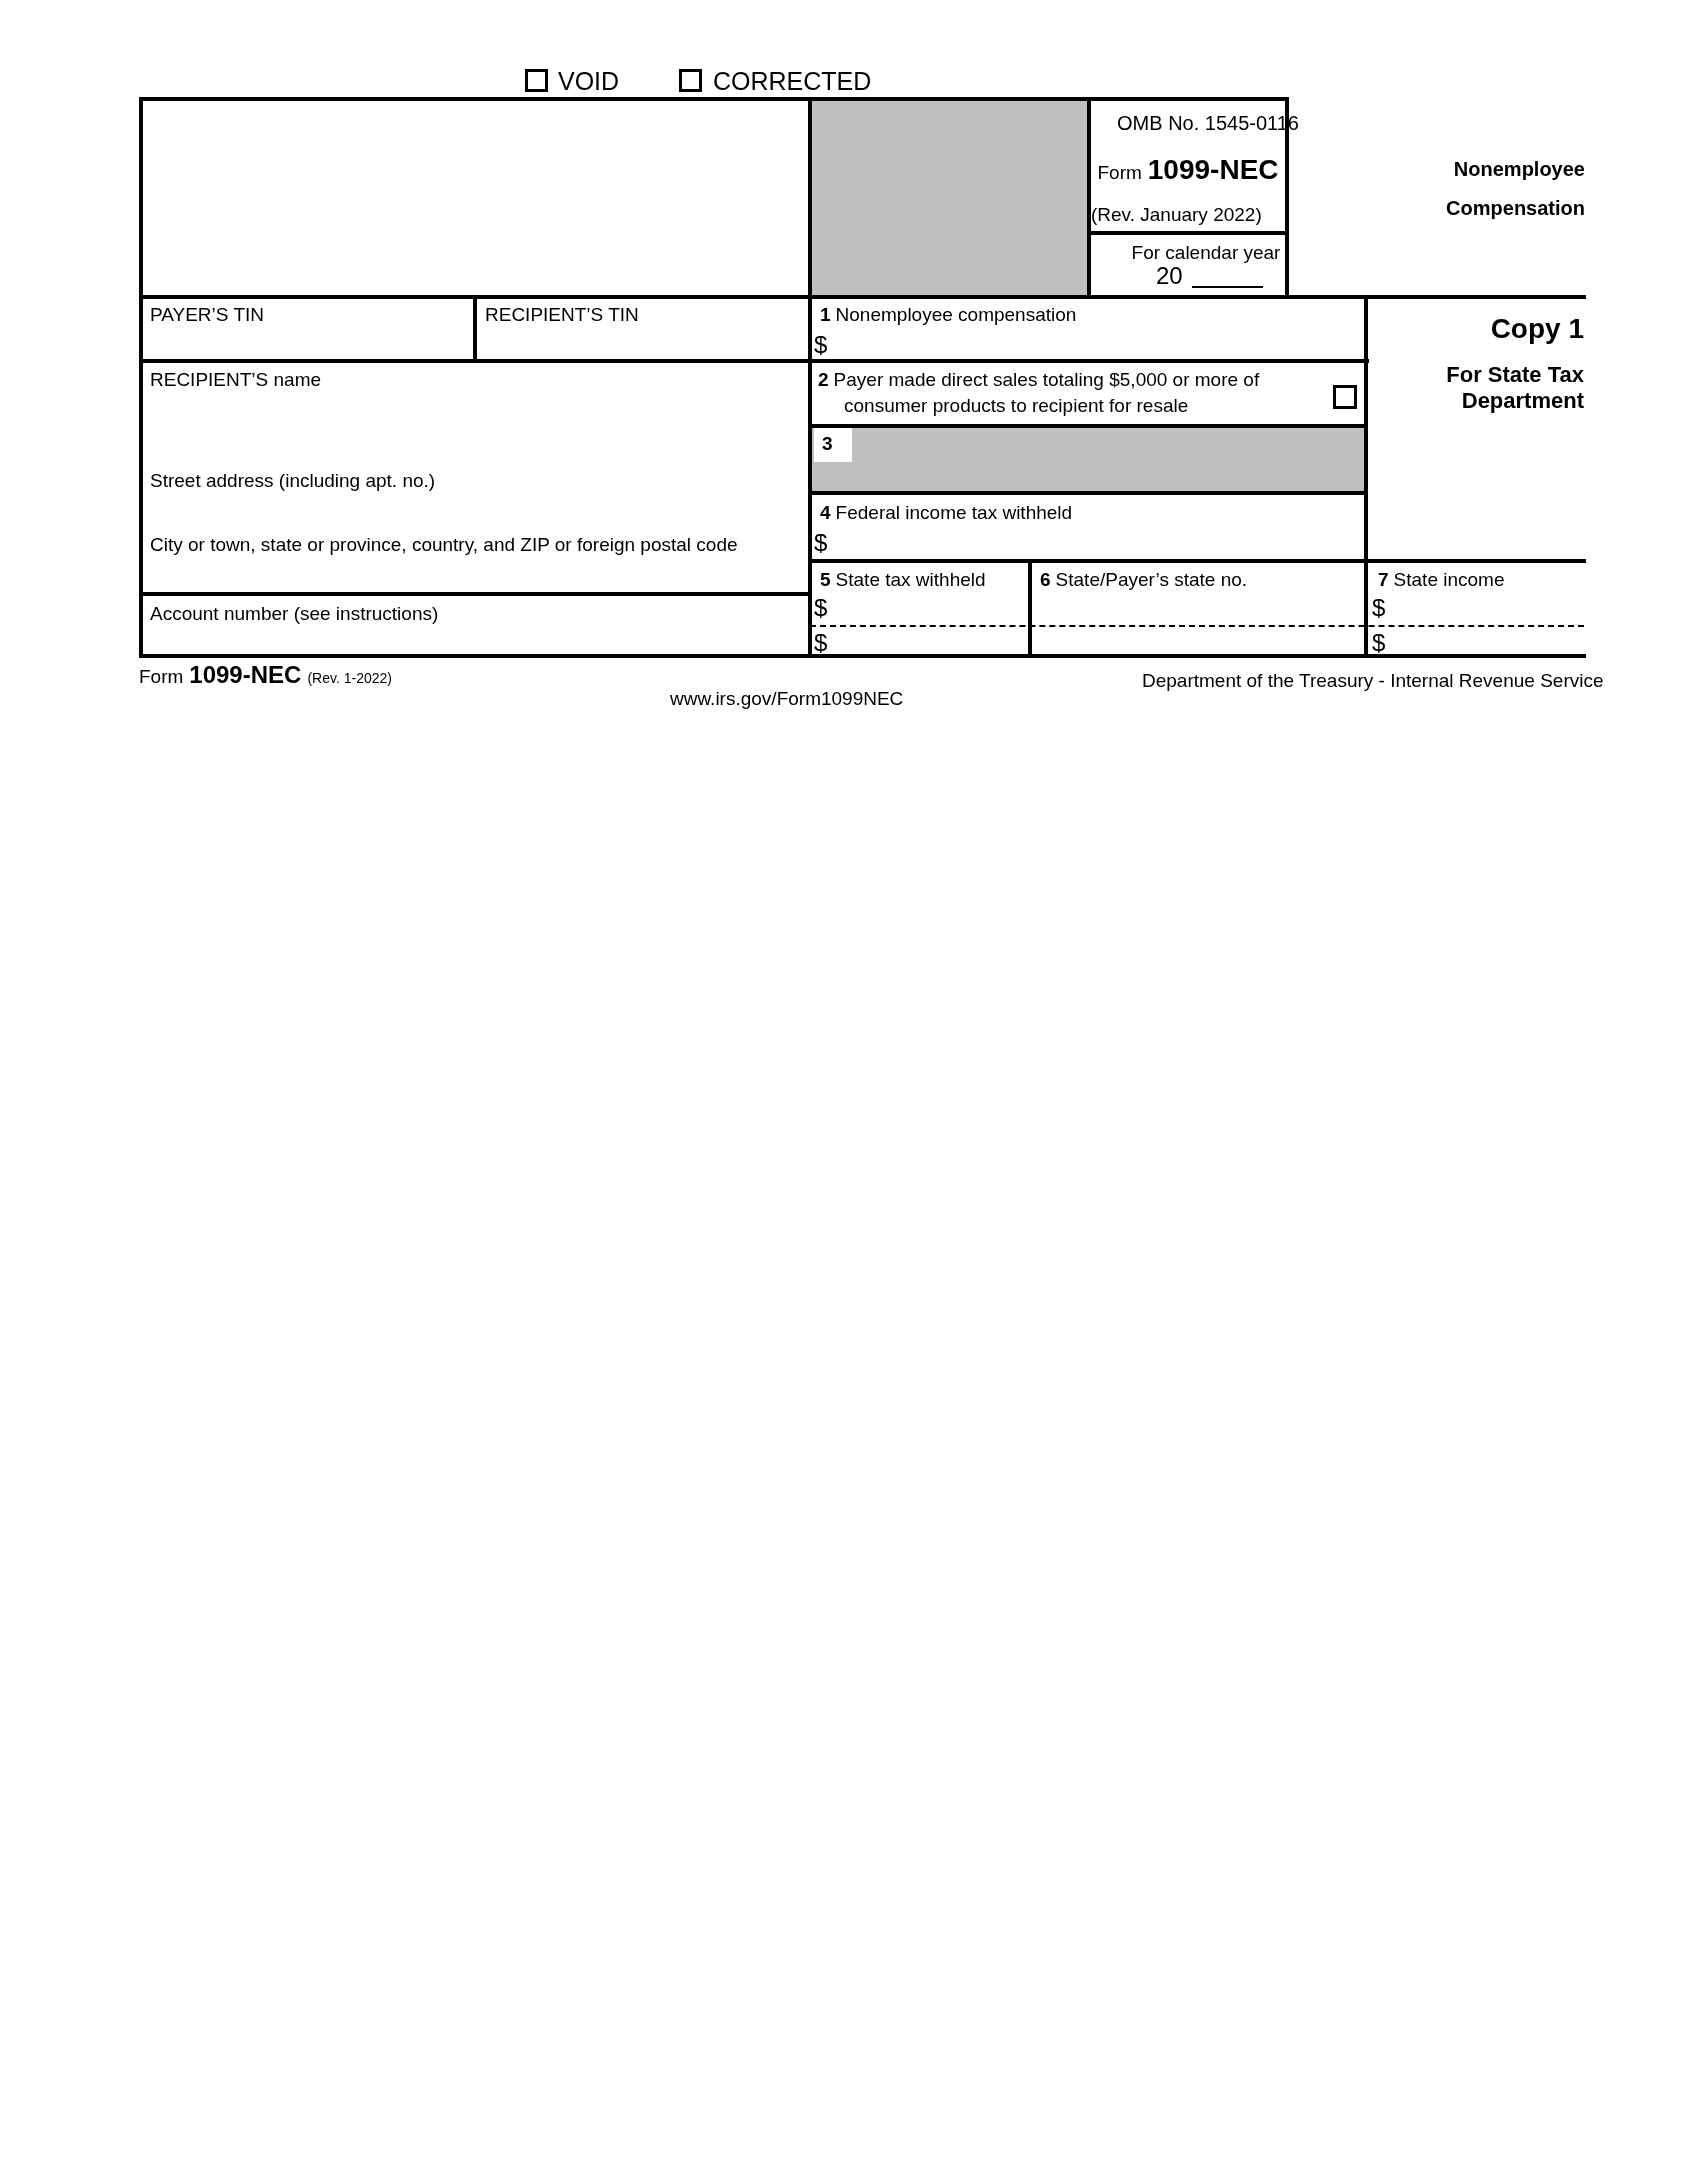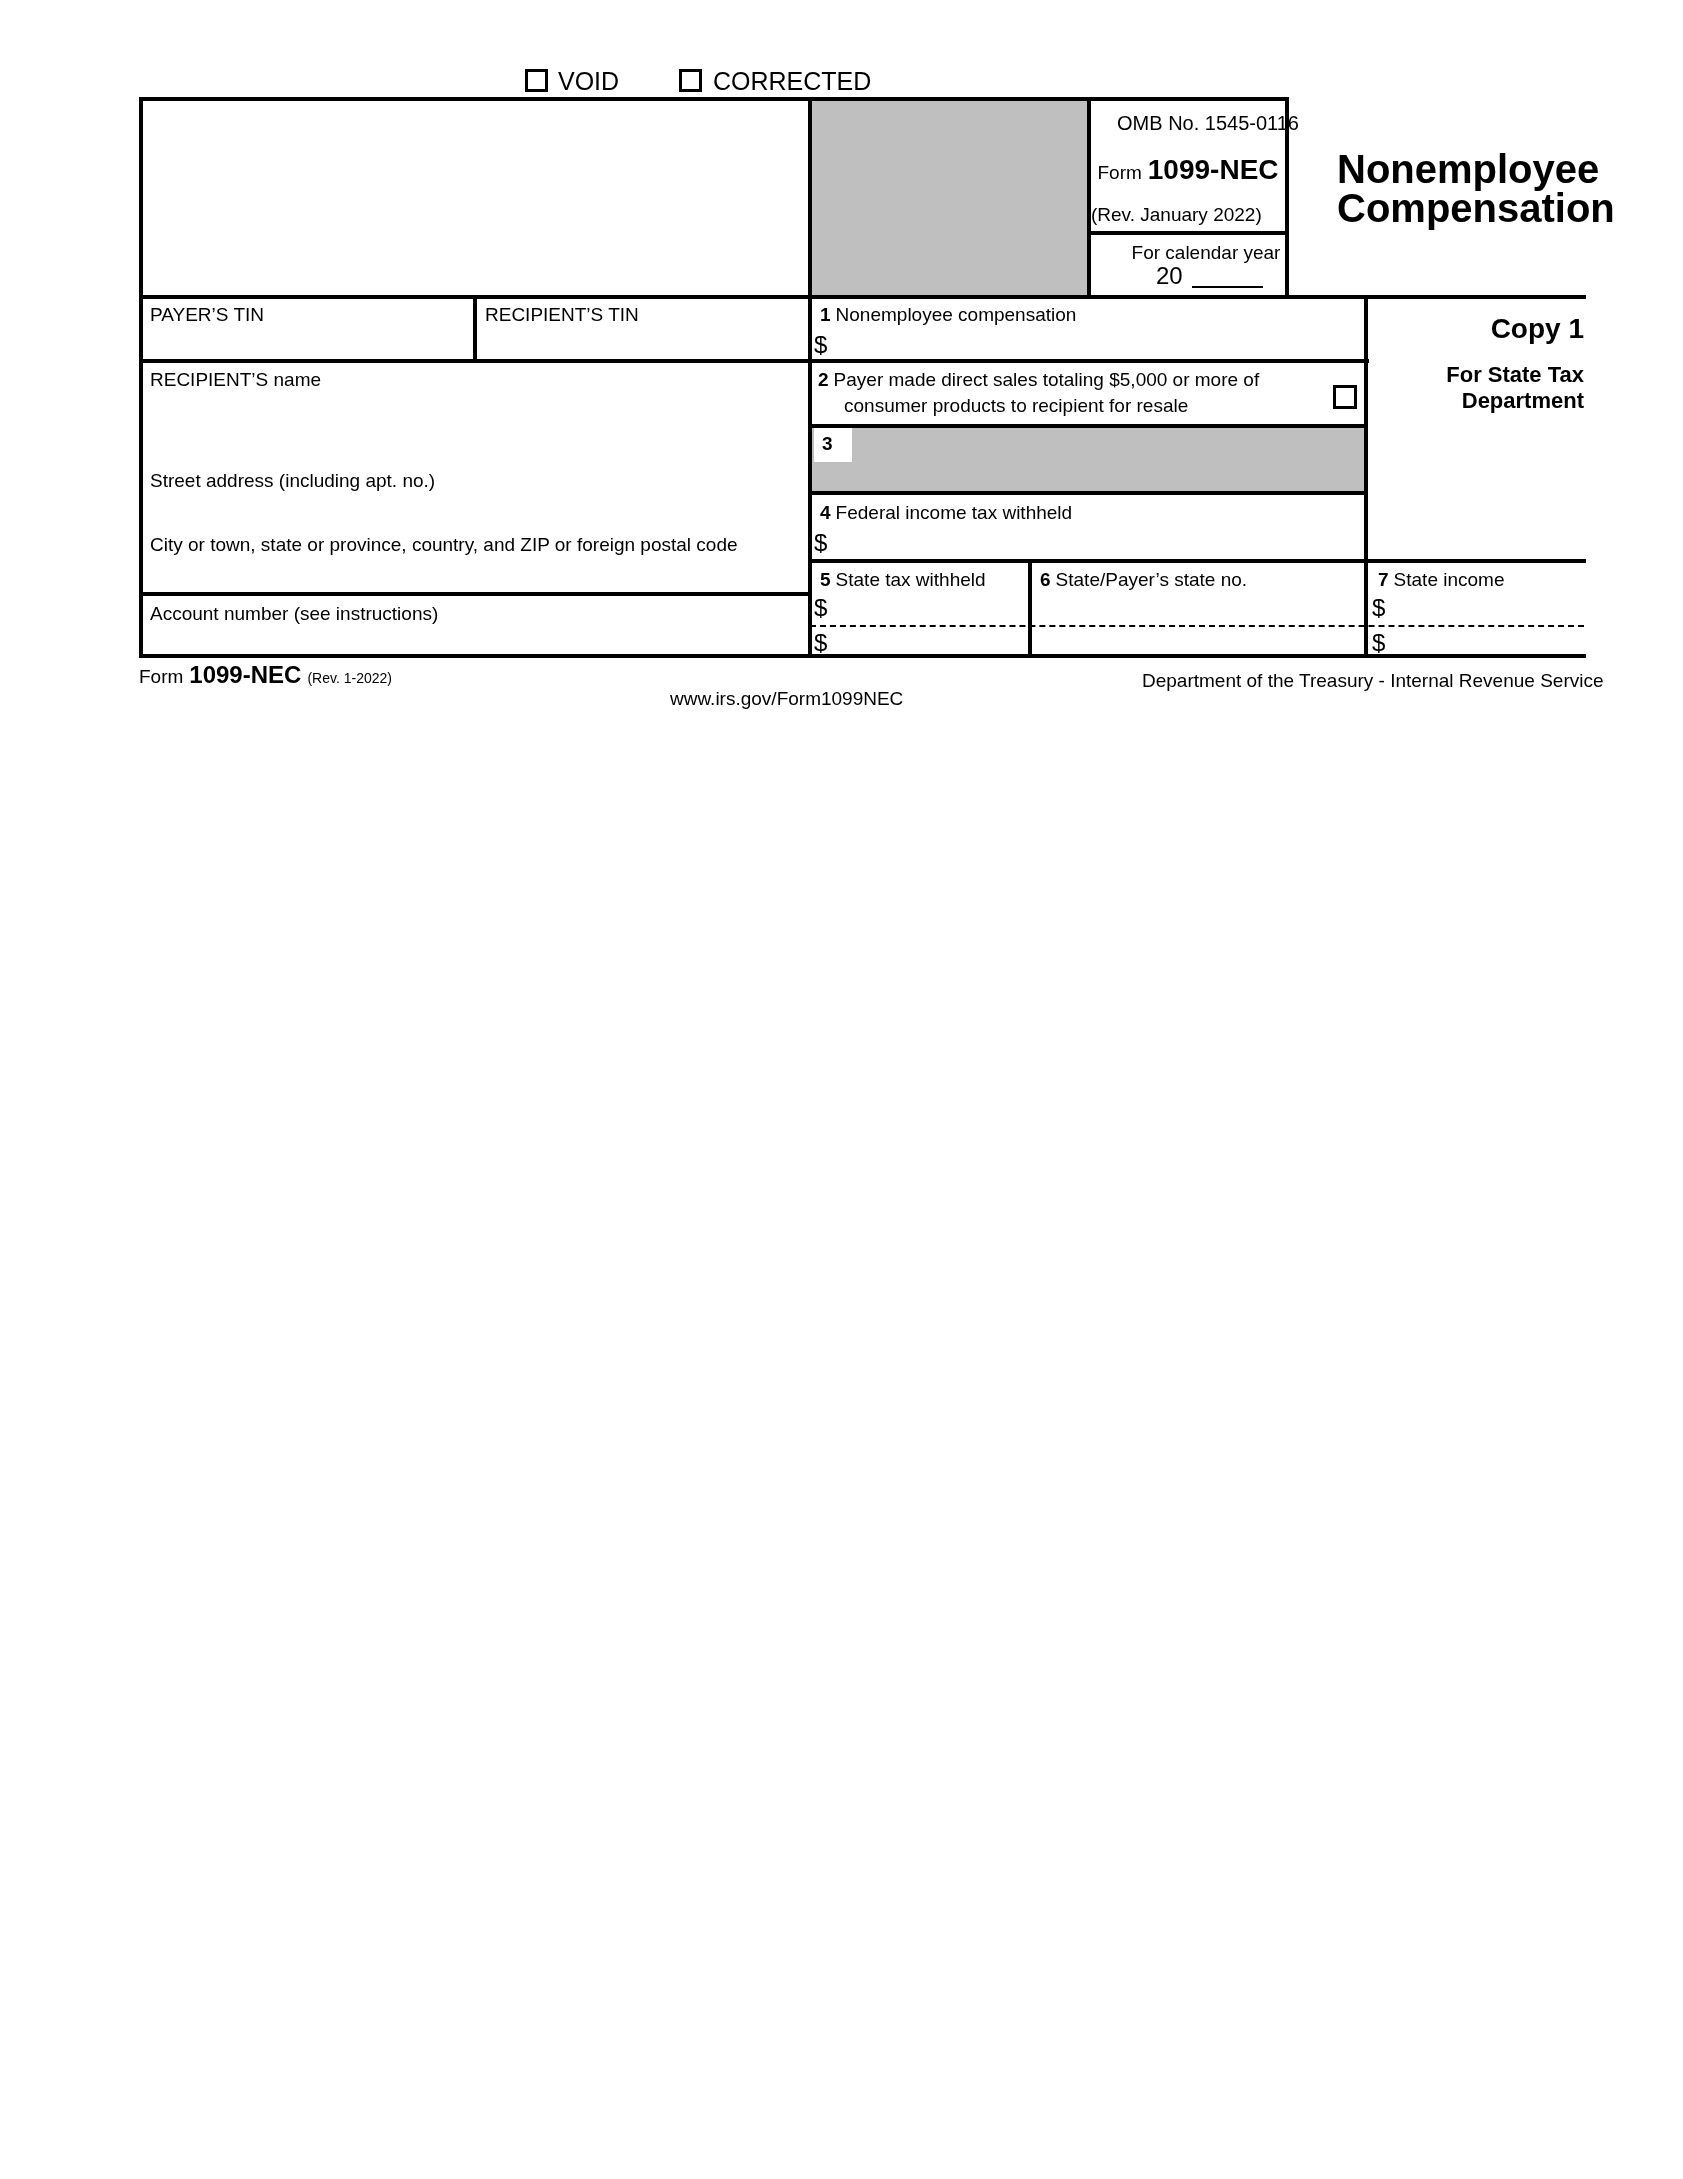--- a/index.html
+++ b/index.html
@@ -14,21 +14,21 @@
   .gray{position:absolute;background:#bfbfbf;}
   .white{position:absolute;background:#ffffff;}
   .lbl{position:absolute;font-size:19px;line-height:1.25;white-space:nowrap;}
   .wrap{white-space:normal;}
   .num{font-weight:bold;margin-right:5px;}
   .dollar{position:absolute;font-size:24px;line-height:1;}
   .checkbox{position:absolute;width:23px;height:23px;border:3px solid #000;background:#fff;box-sizing:border-box;}
   .cbLabel{position:absolute;font-size:25px;line-height:1;}
   .center{text-align:center;}
   .right{text-align:right;}
-  .title{position:absolute;font-size:40px;font-weight:bold;line-height:39px;}
+  .title{position:absolute;font-size:20px;font-weight:bold;line-height:39px;}
   .copy1{position:absolute;font-size:28px;font-weight:bold;line-height:1;}
   .forstate{position:absolute;font-size:22px;font-weight:bold;line-height:26px;}
   .ombBig{font-size:28px;font-weight:bold;}
   .ftrBig{font-size:24px;font-weight:bold;margin:0 6px;}
   .baseline{display:flex;align-items:baseline;}
   .underline20{position:absolute;height:2px;background:#000;}
 </style>
 </head>
 <body>
 

